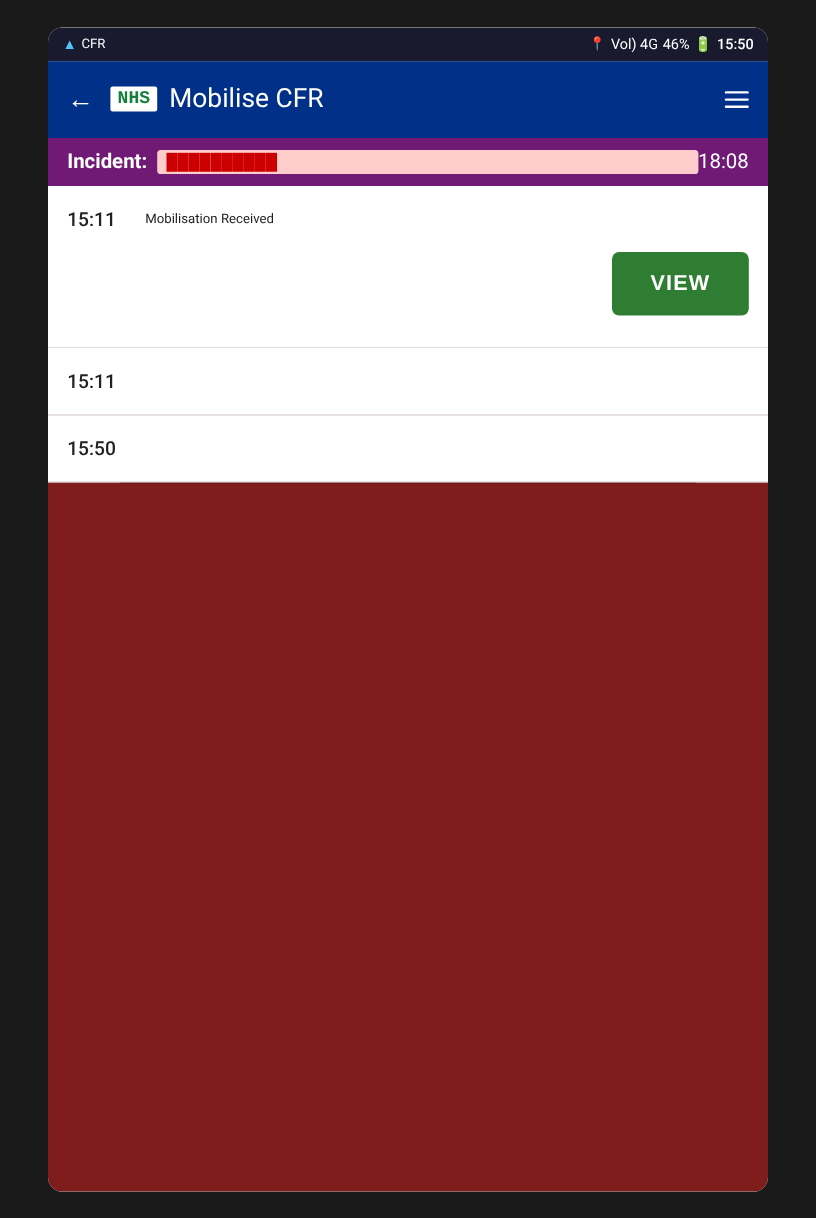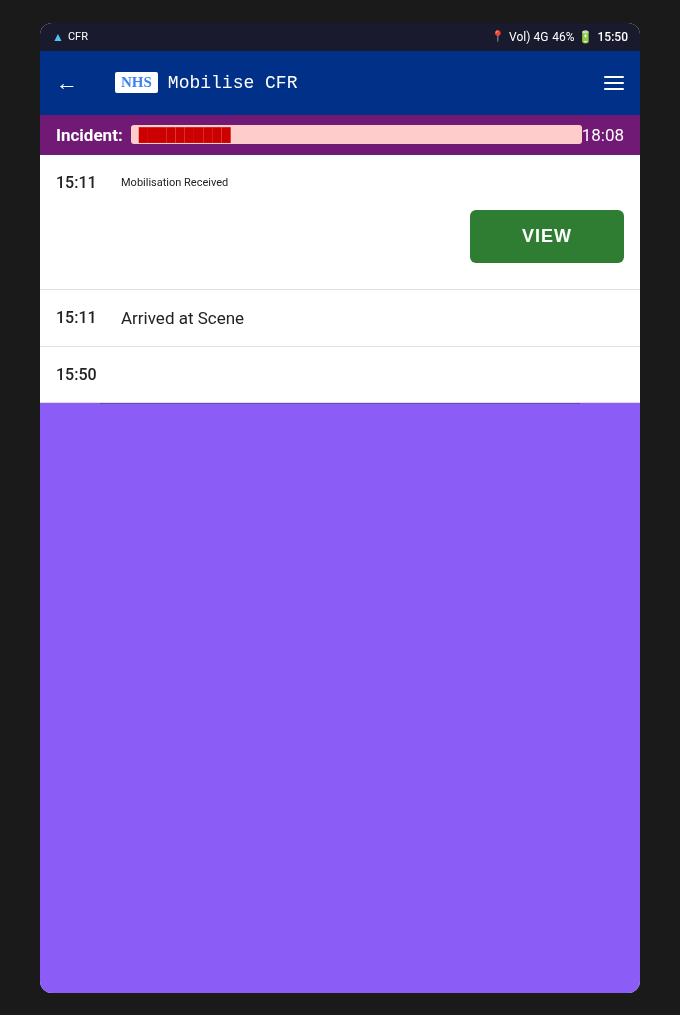--- a/index.html
+++ b/index.html
@@ -65,37 +65,35 @@
 
     .back-arrow {
       color: #fff;
       font-size: 22px;
       margin-right: 14px;
       cursor: pointer;
     }
 
     .nhs-logo {
       background: #fff;
-      color: #3b82f6;
+      color: #15803d;
       font-weight: 900;
       font-size: 15px;
       padding: 2px 6px;
       border-radius: 2px;
       margin-right: 10px;
       letter-spacing: 0;
-      font-family: Liberation Serif, serif;
-      margin-left: 23px;
+      font-family: Liberation Mono, monospace;
     }
 
     .app-title {
-      font-size: 18px;
+      font-size: 22px;
       font-weight: 400;
       flex: 1;
       color: #fff;
-      font-family: Liberation Mono, monospace;
     }
 
     .menu-icon {
       color: #fff;
       font-size: 22px;
       cursor: pointer;
       display: flex;
       flex-direction: column;
       gap: 4px;
       align-items: flex-end;
@@ -138,21 +136,21 @@
 
     .incident-time {
       font-size: 17px;
       font-weight: 400;
       color: #fff;
     }
 
     
     .main-content {
       flex: 1;
-      background: #8b5cf6;
+      background: #7f1d1d;
       overflow-y: auto;
     }
 
     
     .event-item {
       background: #fff;
       padding: 18px 16px;
       border-bottom: 1px solid #e0e0e0;
       display: flex;
       align-items: flex-start;
@@ -195,21 +193,21 @@
       font-size: 11px;
       color: #222;
     }
 
     .view-button {
       display: block;
       background: #2e7d32;
       color: #fff;
       font-size: 18px;
       font-weight: 700;
-      padding: 16px 52px;
+      padding: 16px 32px;
       border: none;
       border-radius: 6px;
       cursor: pointer;
       letter-spacing: 1px;
       margin-left: auto;
       margin-right: 0;
       text-align: center;
     }
 
     .view-btn-row {
@@ -284,21 +282,20 @@
         <span class="mobilisation-time">15:11</span>
         <span class="mobilisation-label">Mobilisation Received</span>
       </div>
       <div class="view-btn-row">
         <button class="view-button">VIEW</button>
       </div>
     </div>
 
     <div class="event-item">
       <span class="event-time">15:11</span>
-      <span class="event-label">Arrived at Scene</span>
     </div>
 
     <div class="event-item">
       <span class="event-time">15:50</span>
     </div>
 
     <div class="grid-area">
       <div class="grid-line-h" style="top: 20%;"></div>
       <div class="grid-line-h" style="top: 40%;"></div>
       <div class="grid-line-h" style="top: 60%;"></div>

